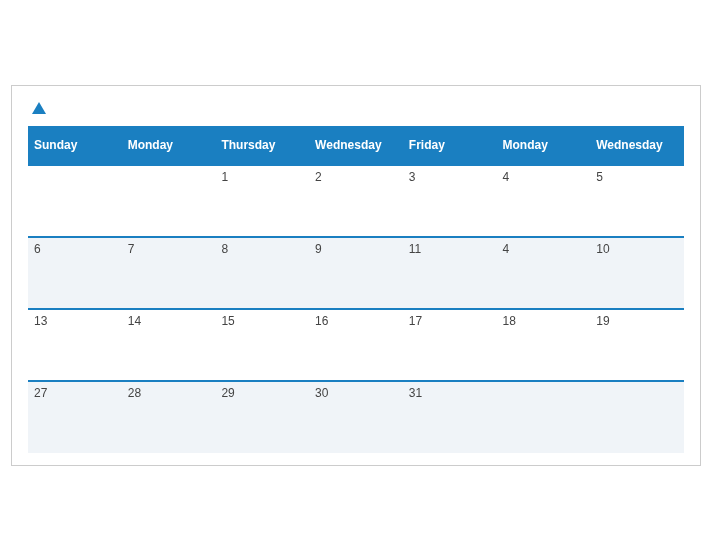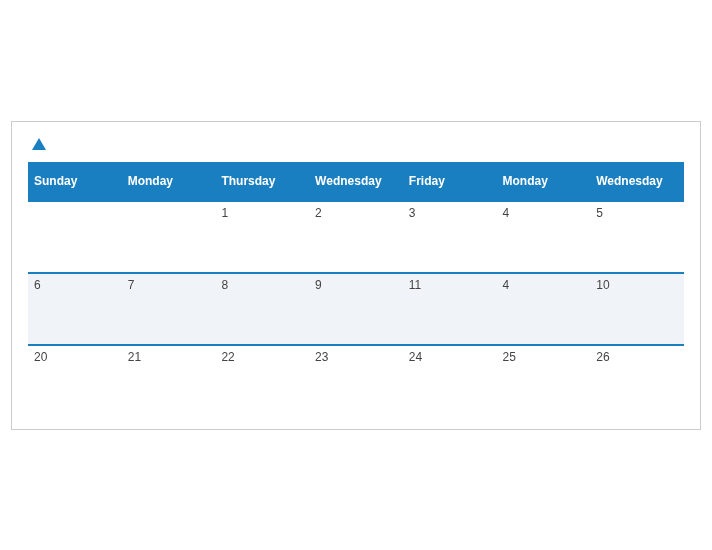--- a/index.html
+++ b/index.html
@@ -138,23 +138,32 @@
         <tr>
           <td><span class="day-num">6</span></td>
           <td><span class="day-num">7</span></td>
           <td><span class="day-num">8</span></td>
           <td><span class="day-num">9</span></td>
           <td><span class="day-num">11</span></td>
           <td><span class="day-num">4</span></td>
           <td><span class="day-num">10</span></td>
         </tr>
         <tr>
-          <td><span class="day-num">20</span></td>
-          <td><span class="day-num">21</span></td>
-          <td><span class="day-num">22</span></td>
-          <td><span class="day-num">23</span></td>
-          <td><span class="day-num">24</span></td>
-          <td><span class="day-num">25</span></td>
-          <td><span class="day-num">26</span></td>
+          <td><span class="day-num">13</span></td>
+          <td><span class="day-num">14</span></td>
+          <td><span class="day-num">15</span></td>
+          <td><span class="day-num">16</span></td>
+          <td><span class="day-num">17</span></td>
+          <td><span class="day-num">18</span></td>
+          <td><span class="day-num">19</span></td>
+        </tr>
+        <tr>
+          <td><span class="day-num">27</span></td>
+          <td><span class="day-num">28</span></td>
+          <td><span class="day-num">29</span></td>
+          <td><span class="day-num">30</span></td>
+          <td><span class="day-num">31</span></td>
+          <td></td>
+          <td></td>
         </tr>
       </tbody>
   </table>
 </div>
 
 </body></html>

